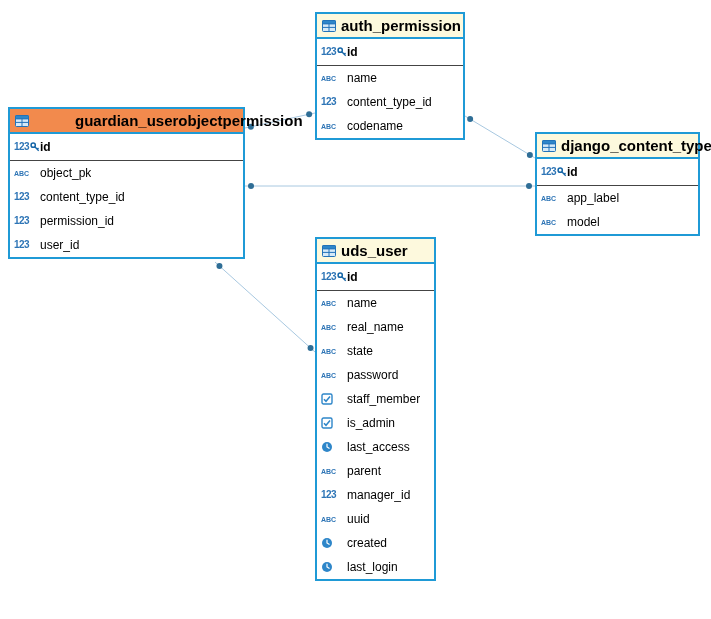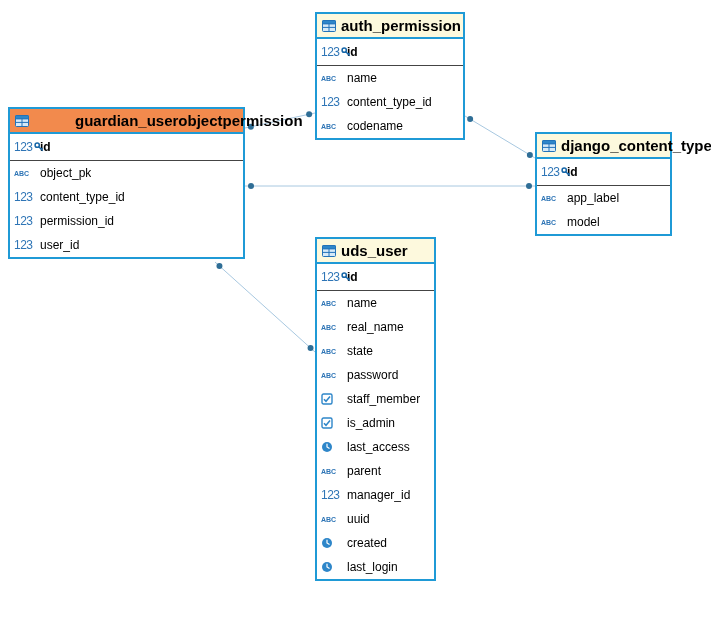--- a/index.html
+++ b/index.html
@@ -57,22 +57,22 @@
   }
   .icon {
     flex: 0 0 22px;
     width: 22px;
     display: inline-flex;
     align-items: center;
     justify-content: flex-start;
     position: relative;
   }
   .icon-num {
-    font-size: 12px;
-    font-weight: normal;
+    font-size: 10px;
+    font-weight: bold;
     letter-spacing: -0.5px;
     color: var(--icon-blue, #2e75b6);
     line-height: 1;
   }
   .icon-abc {
     font-size: 7px;
     font-weight: bold;
     letter-spacing: 0;
     color: var(--icon-blue, #2e75b6);
     line-height: 1;
@@ -192,21 +192,21 @@
         </span>
         <span class="col-name">permission_id</span>
       </div>
       <div class="row">
         <span class="icon">
           <span class="icon-num">123</span>
         </span>
         <span class="col-name">user_id</span>
       </div>
     </div>
-    <div class="table-node" style="left: 535px; top: 132px; width: 137px;">
+    <div class="table-node" style="left: 535px; top: 132px; width: 165px;">
       <div class="tbl-header">
         <span class="hicon">
           <svg width="14" height="12" viewBox="0 0 14 12">
             <rect x="0.5" y="0.5" width="13" height="11" rx="1" fill="#d6eaf8" stroke="#2272b9"></rect>
             <rect x="0.5" y="0.5" width="13" height="3.4" rx="1" fill="#2e86c9" stroke="#2272b9"></rect>
             <line x1="0.5" y1="7.4" x2="13.5" y2="7.4" stroke="#2272b9"></line>
             <line x1="7" y1="3.9" x2="7" y2="11.5" stroke="#2272b9"></line>
           </svg>
         </span>
         <span>django_content_type</span>

